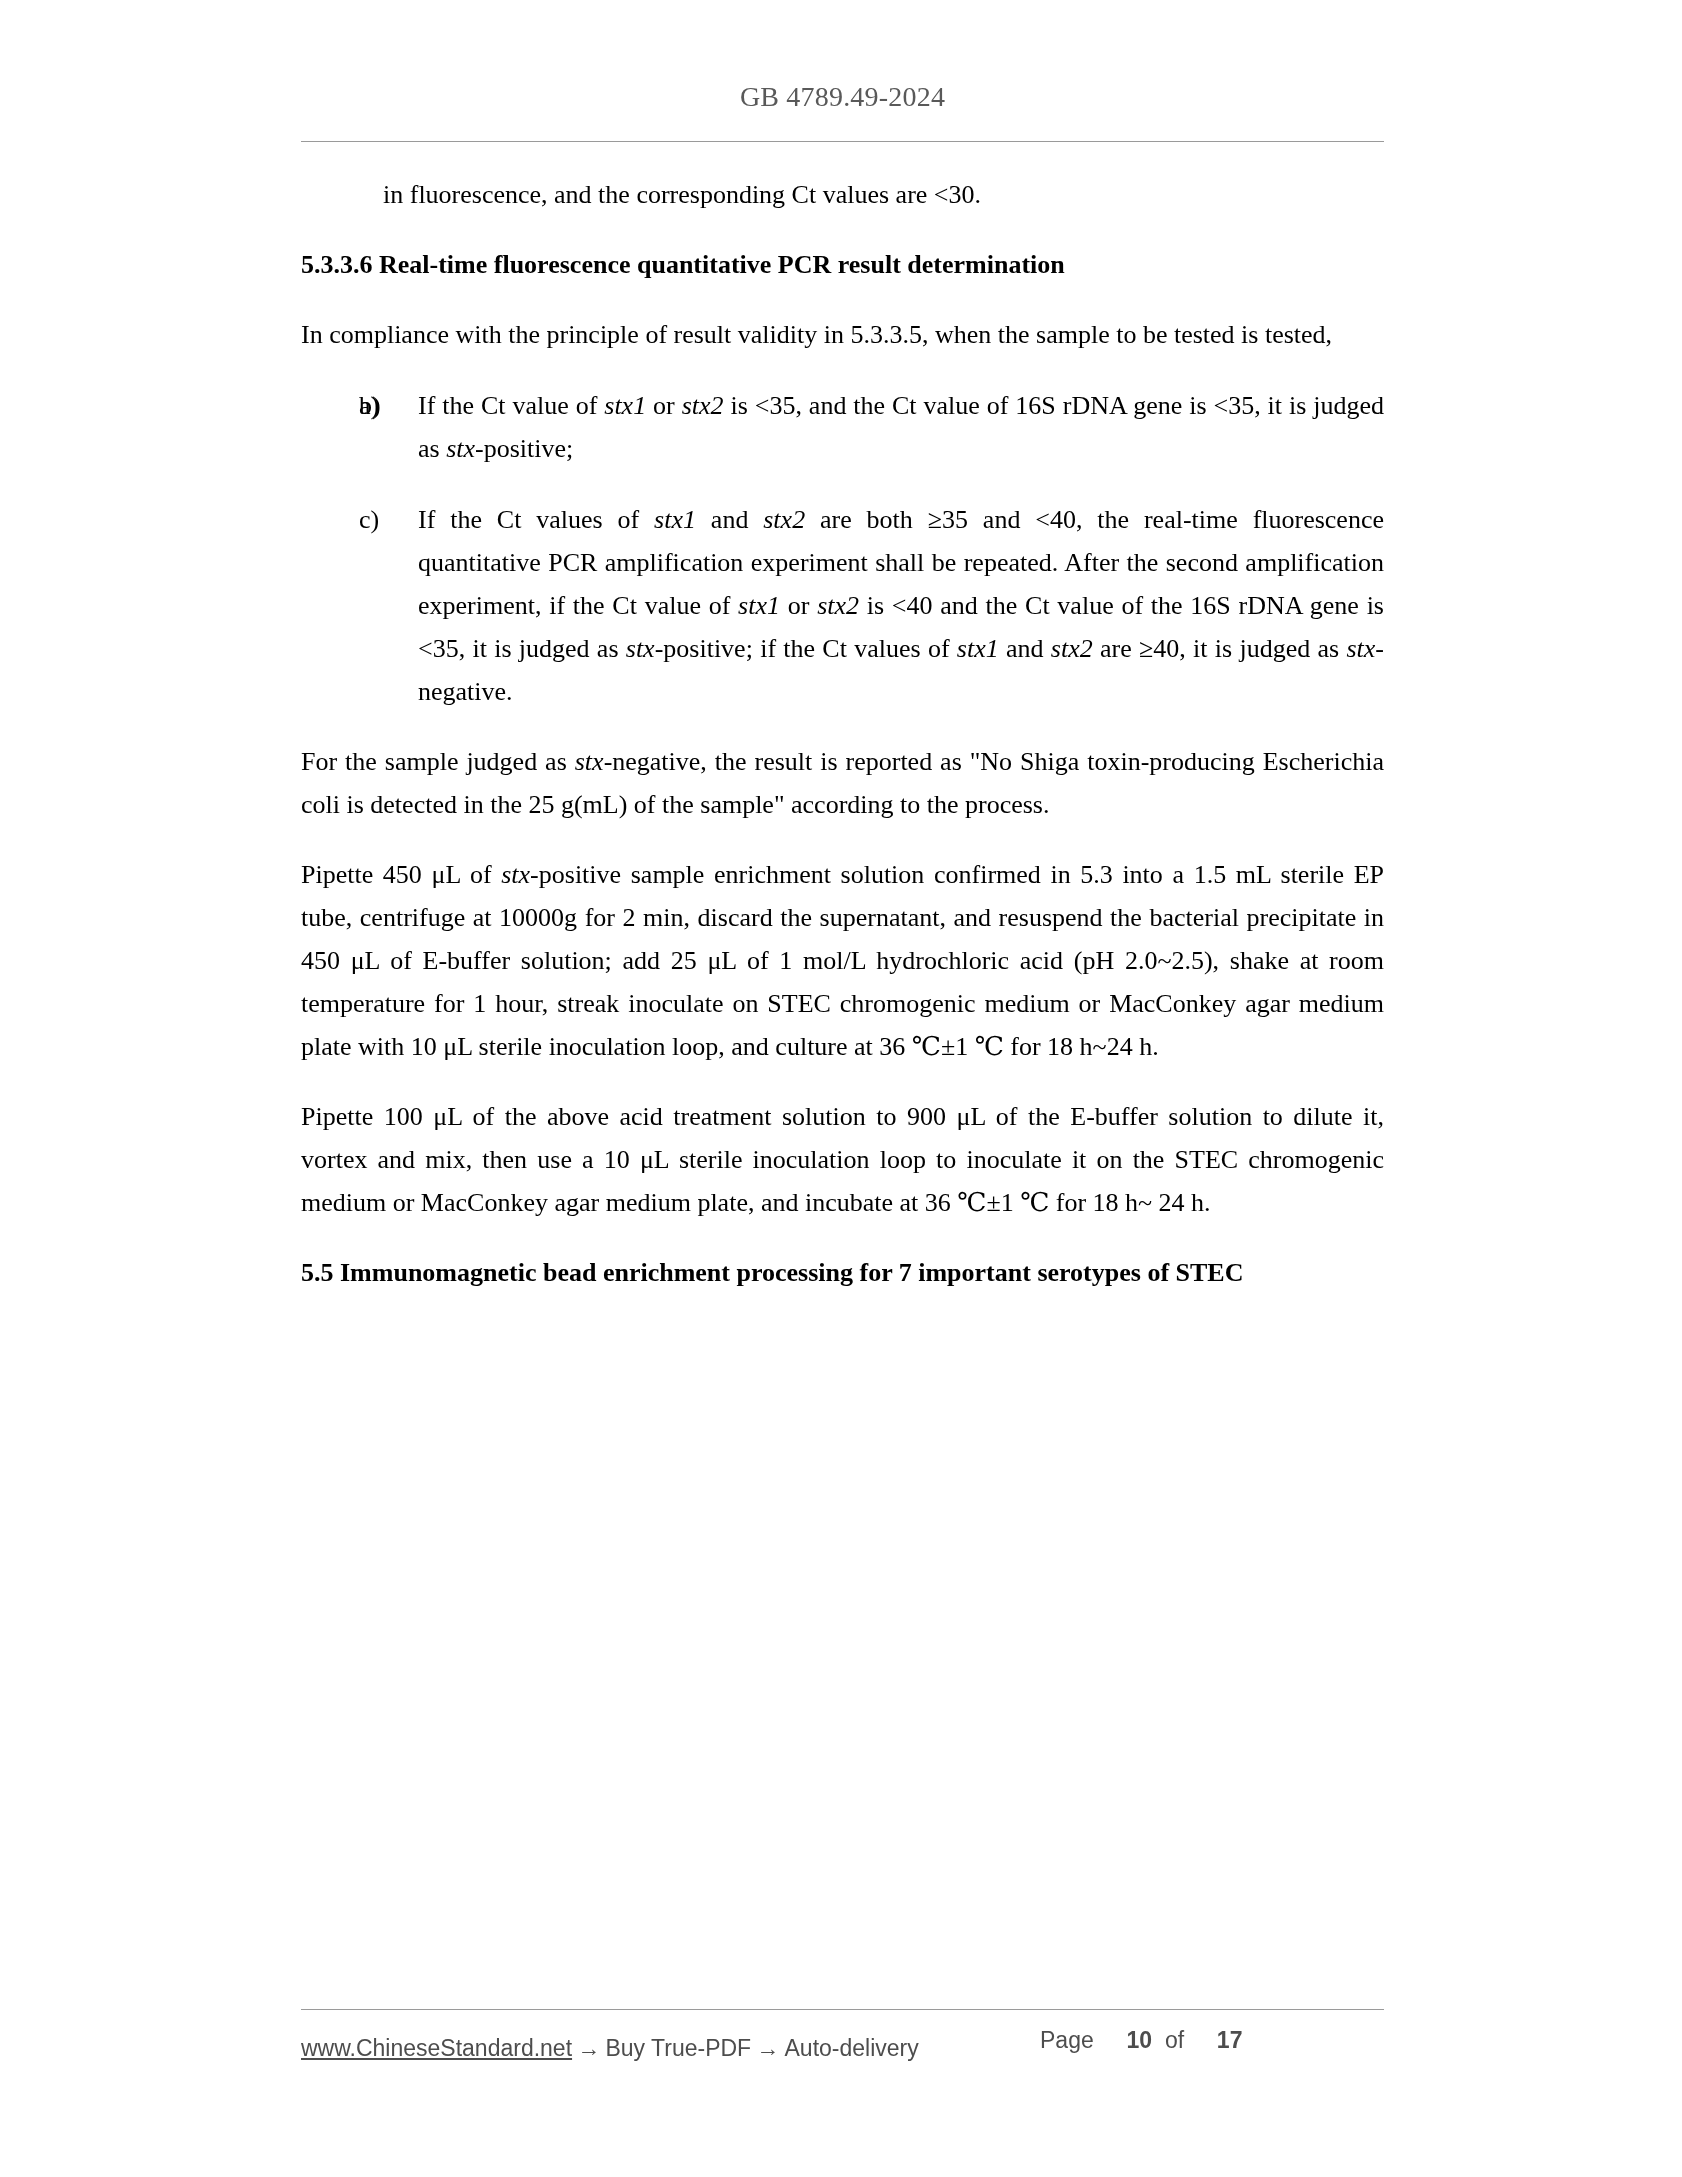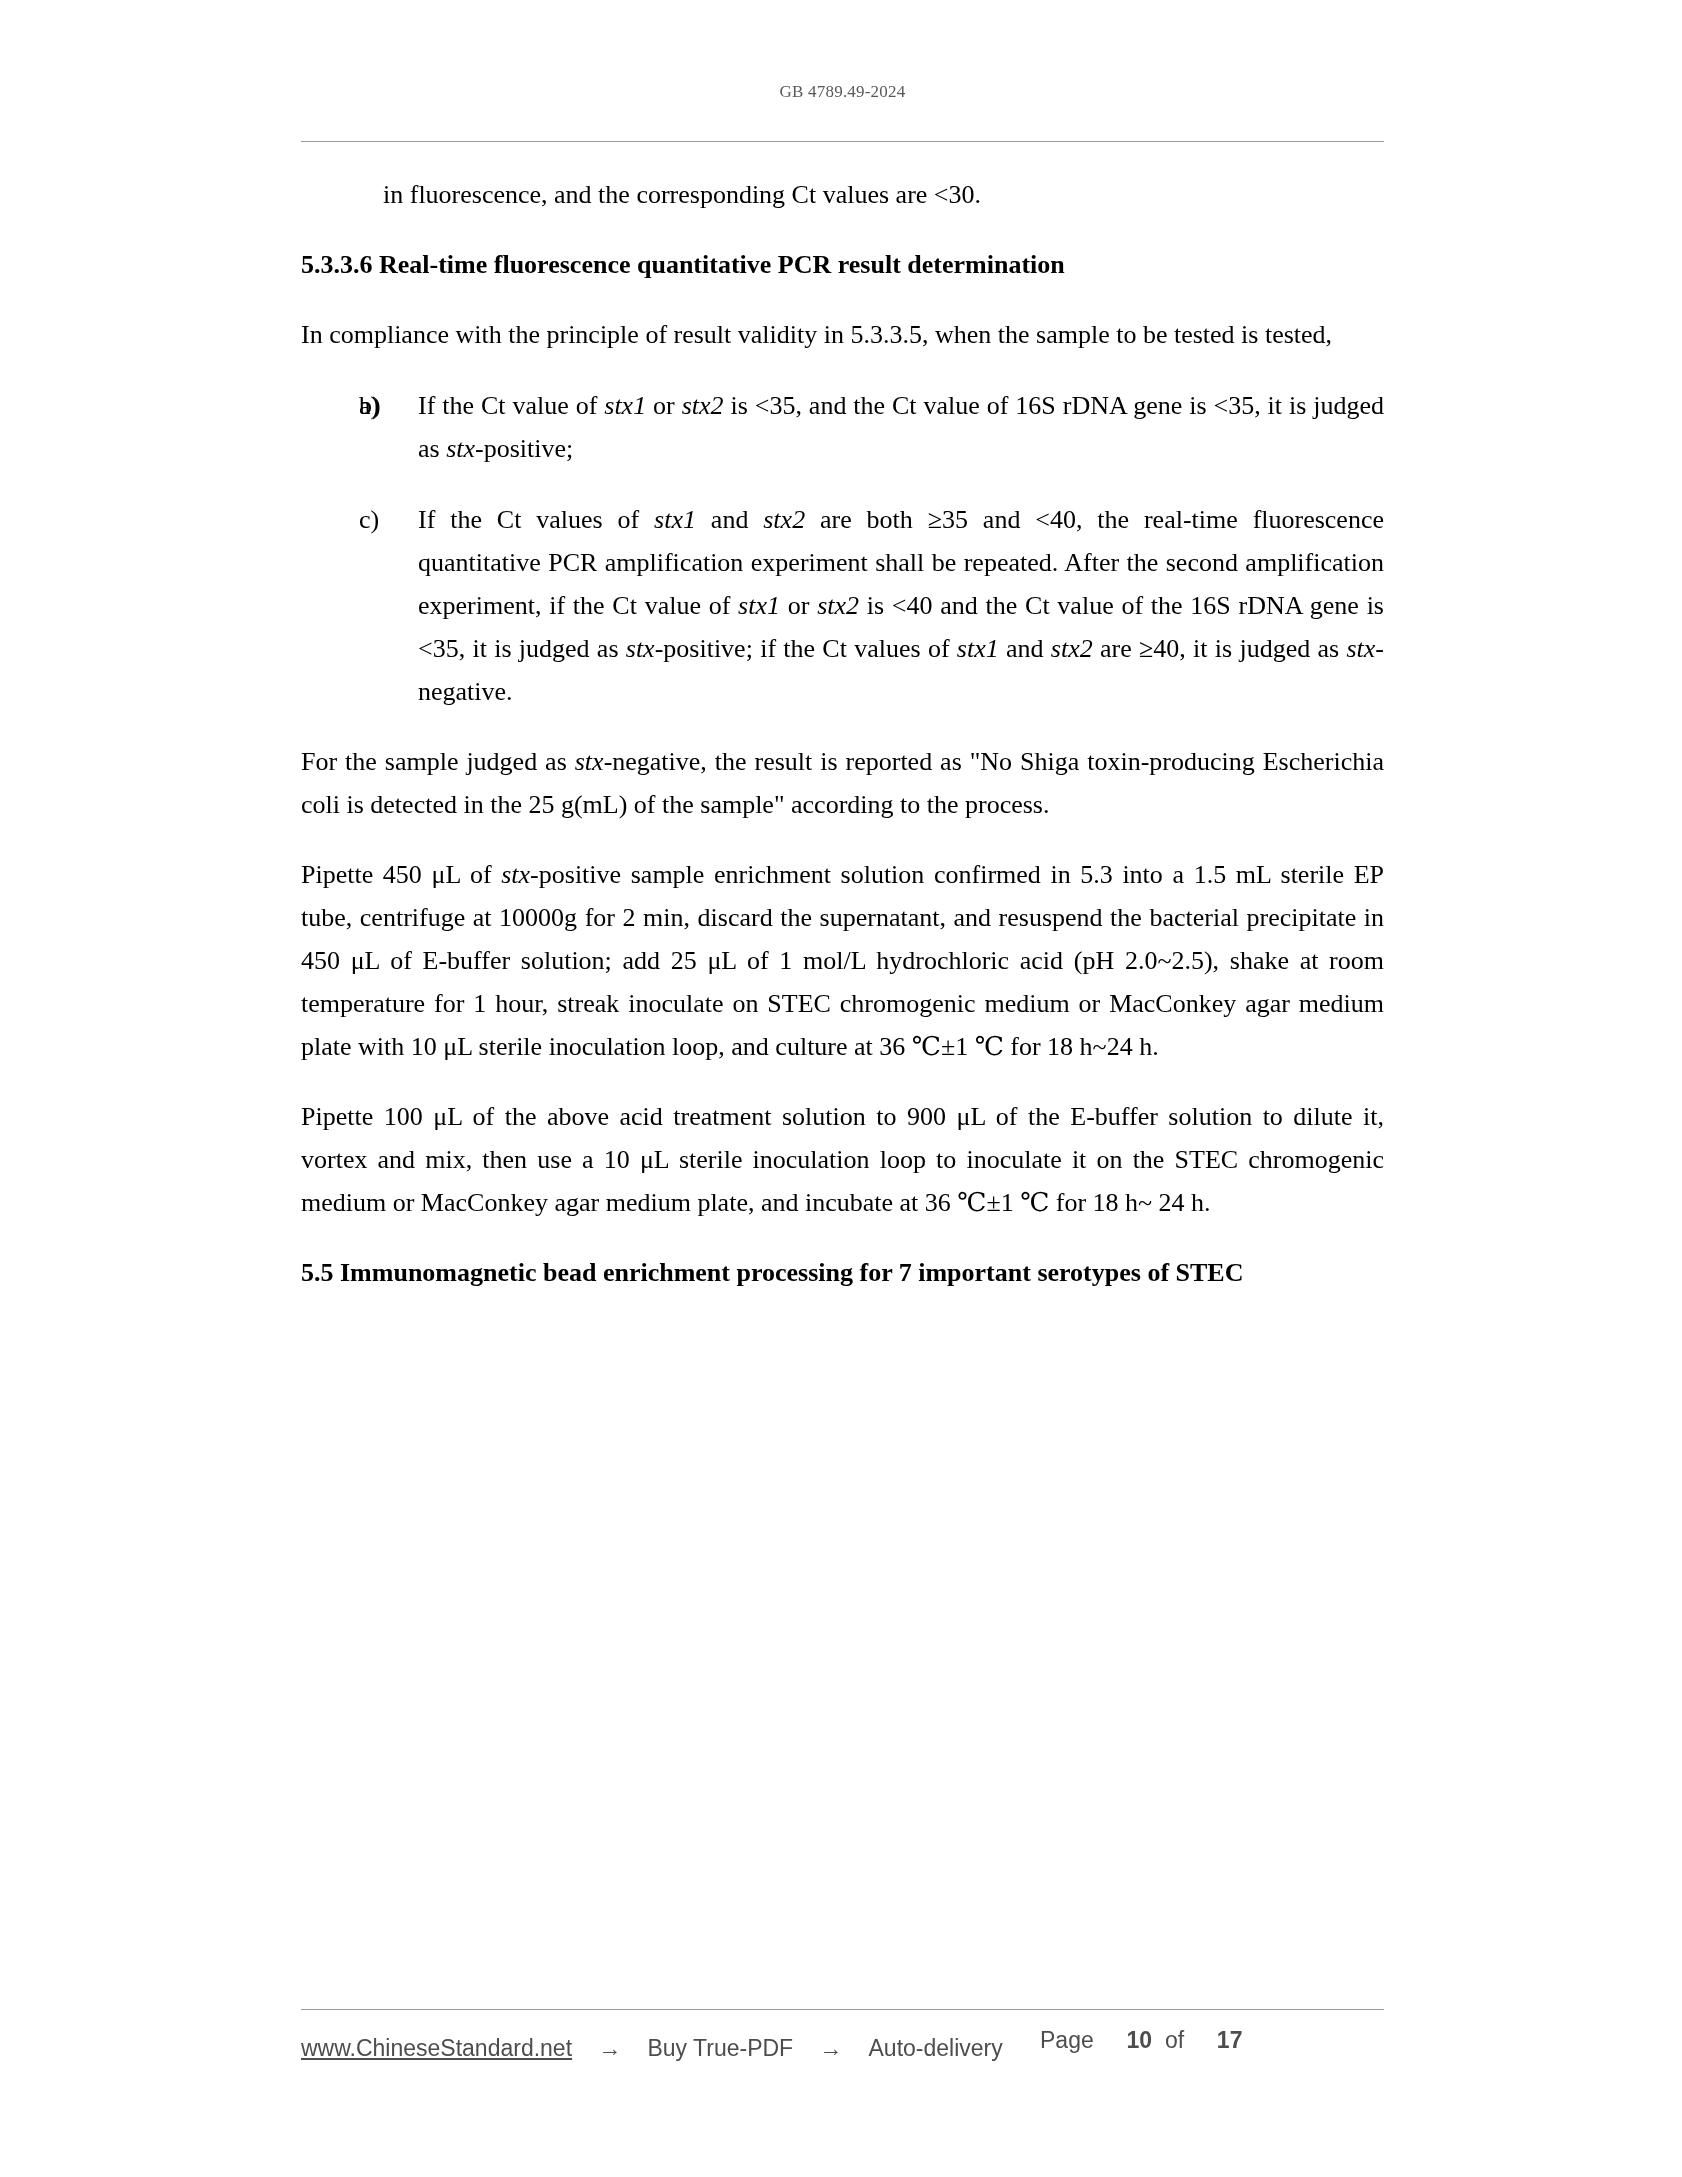--- a/index.html
+++ b/index.html
@@ -27,21 +27,21 @@
   
   .header {
     position: absolute;
     top: 83px;
     left: 301px;
     width: 1083px;
     text-align: center;
   }
   .header-title {
     font-family: "Liberation Serif", "DejaVu Serif", serif;
-    font-size: 17px;
+    font-size: 28px;
     color: #595959;
     letter-spacing: 0.2px;
     line-height: 1;
   }
   .header-rule {
     position: absolute;
     top: 141px;
     left: 301px;
     width: 1083px;
     height: 0;
@@ -132,21 +132,20 @@
     font-family: "Liberation Sans", "DejaVu Sans", sans-serif;
     font-size: 23px;
     color: #4d4d4d;
     display: flex;
     align-items: center;
   }
   .footer-left {
     display: flex;
     align-items: baseline;
     white-space: pre;
-    gap: 21px;
   }
   .footer-url {
     text-decoration: underline;
     color: #4d4d4d;
   }
   .footer-arrow {
     padding: 0 5.2px;
   }
   .footer-right {
     position: absolute;

